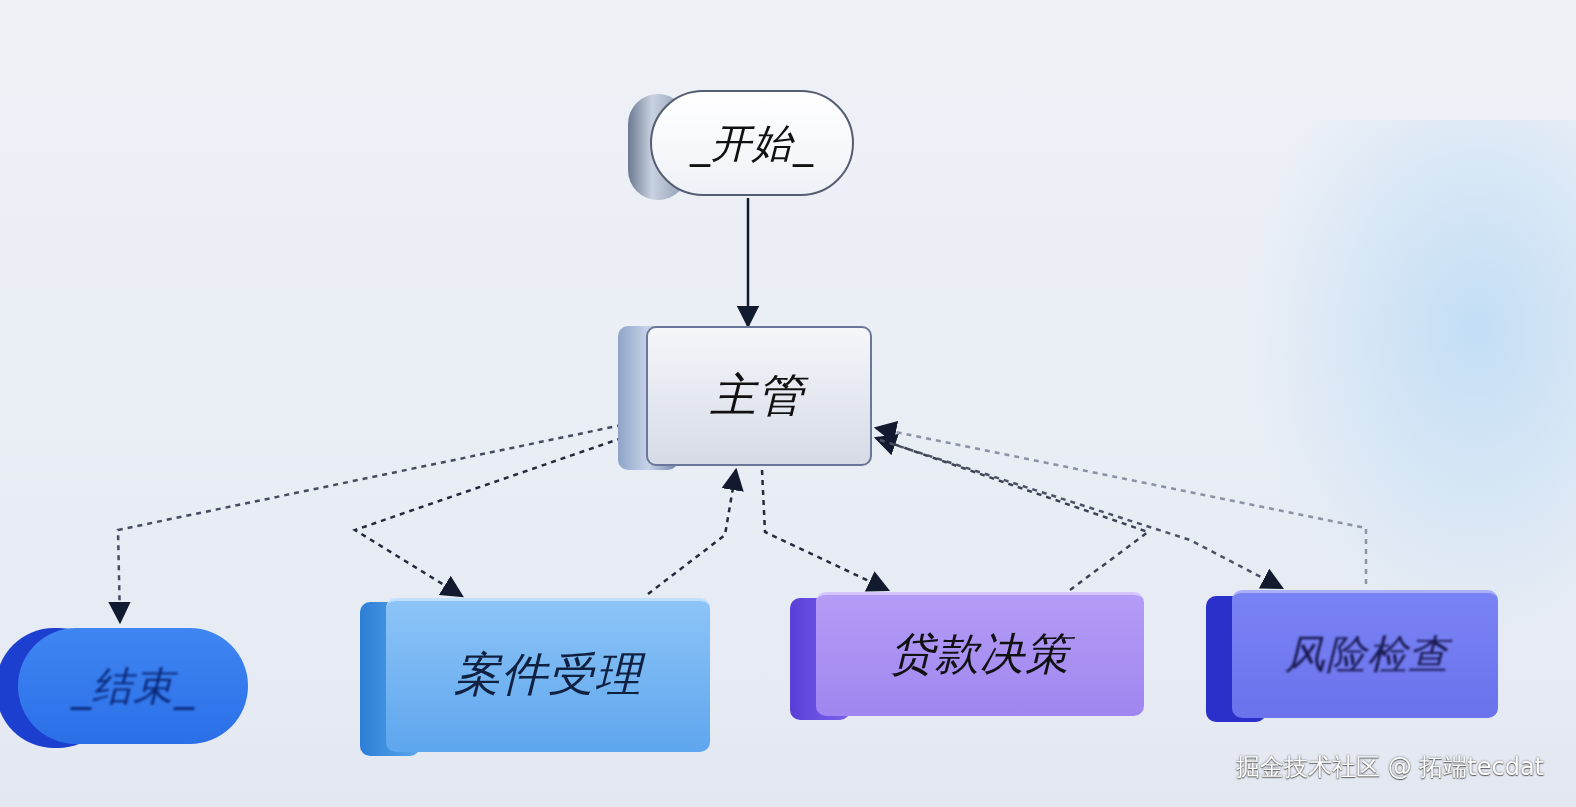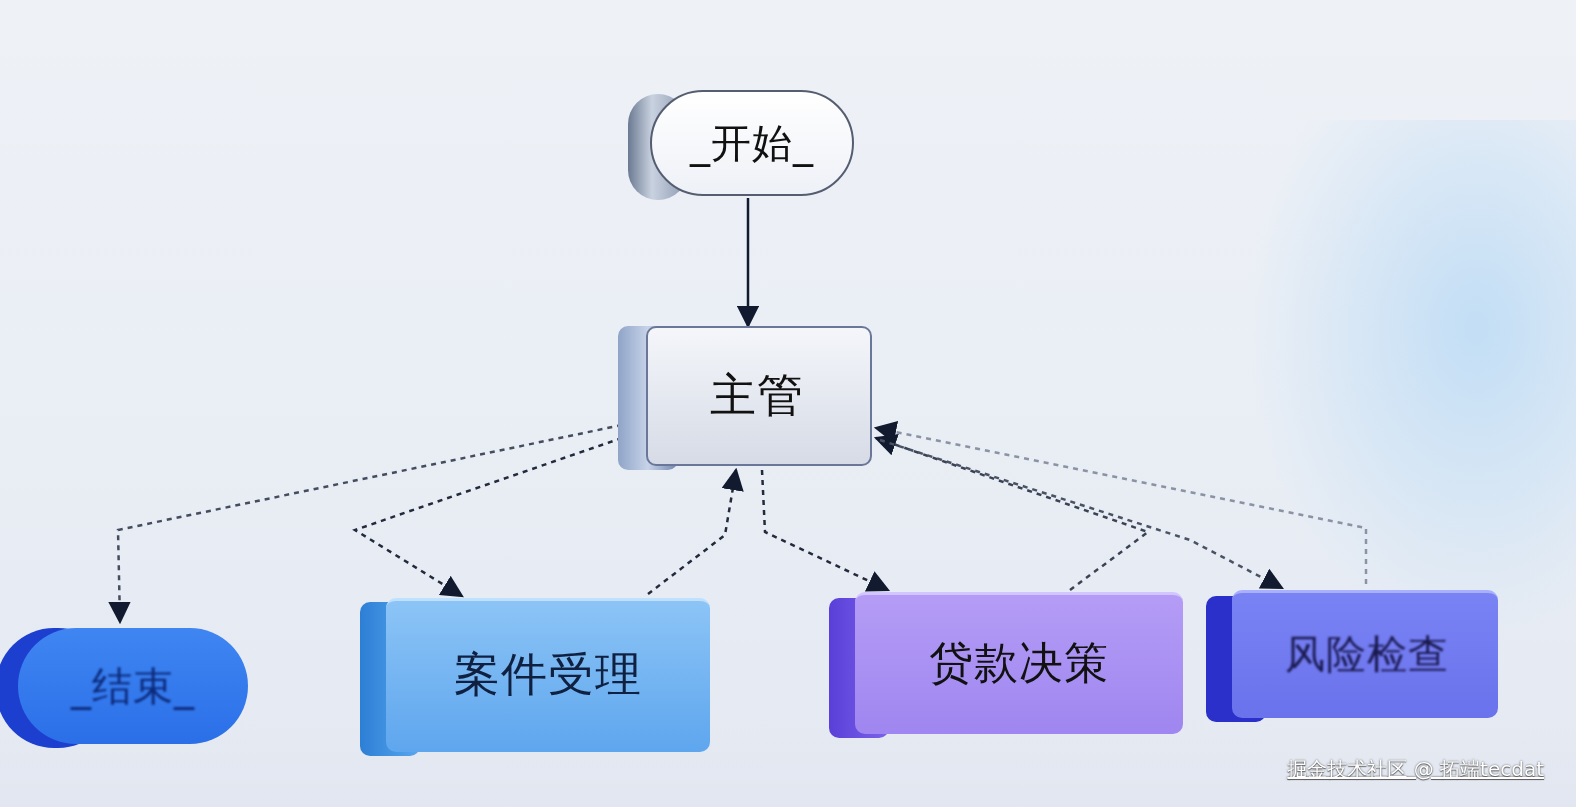--- a/index.html
+++ b/index.html
@@ -5,21 +5,21 @@
   html,body{margin:0;padding:0;}
   body{width:1576px;height:807px;overflow:hidden;position:relative;
     font-family:"DejaVu Sans","Liberation Sans",sans-serif;
     background:linear-gradient(180deg,#eef1f6 0%,#e9eef5 55%,#e4e9f2 100%);}
   .bg-glow{position:absolute;right:0;top:120px;width:330px;height:520px;
     background:radial-gradient(ellipse at 70% 40%,rgba(190,220,245,0.9),rgba(220,232,245,0) 70%);}
   .floor{position:absolute;left:0;right:0;top:720px;height:87px;
     background:linear-gradient(180deg,rgba(230,234,242,0) 0%,rgba(225,230,240,0.9) 100%);}
   svg.edges{position:absolute;left:0;top:0;}
   .node{position:absolute;display:flex;align-items:center;justify-content:center;box-sizing:border-box;}
-  .node .label{font-size:44px;color:#111;letter-spacing:1px;position:relative;z-index:2;}
+  .node .label{font-size:44px;color:#111;letter-spacing:1px;position:relative;z-index:2;font-style:italic;}
   .side{position:absolute;top:6px;bottom:-4px;left:-28px;width:60px;z-index:0;}
   .face{position:absolute;inset:0;z-index:1;}
   
   #start{left:632px;top:90px;width:222px;height:106px;}
   #start .side{border-radius:53px;background:linear-gradient(90deg,#6b7a92,#c9d2e0 40%,#8a98b0);left:-4px;top:4px;}
   #start .face{left:18px;border-radius:53px;background:linear-gradient(180deg,#ffffff,#eef1f7);border:2px solid #555d70;}
   #start .label{margin-left:18px;font-size:40px;}
   
   #supervisor{left:618px;top:326px;width:254px;height:140px;}
   #supervisor .side{border-radius:10px;background:linear-gradient(90deg,#8fa4c8,#c7d3e8 50%,#6f85b0);left:0;width:60px;top:0;}
@@ -29,31 +29,31 @@
   #end{left:2px;top:628px;width:246px;height:116px;}
   #end .side{border-radius:58px;background:#1d3fcf;left:-6px;width:120px;top:0;}
   #end .face{left:16px;border-radius:58px;background:linear-gradient(180deg,#3f86f2,#2b6fe8);}
   #end .label{margin-left:16px;color:#0c2a7a;font-size:40px;filter:blur(1.2px);}
   
   #case{left:360px;top:598px;width:350px;height:154px;text-align:center;}
   #case .side{border-radius:10px;background:linear-gradient(90deg,#2d7fd6,#5aa7ee);left:0;width:60px;top:4px;}
   #case .face{left:26px;border-radius:10px;background:linear-gradient(180deg,#8cc4f6,#5ea6ee);border-top:3px solid #bfe0ff;}
   #case .label{margin-left:26px;color:#102040;font-size:46px;}
   
-  #loan{left:790px;top:592px;width:354px;height:142px;margin-left:39px;}
+  #loan{left:790px;top:592px;width:354px;height:124px;}
   #loan .side{border-radius:10px;background:linear-gradient(90deg,#5a3fd8,#7b63ea);left:0;width:60px;top:6px;}
   #loan .face{left:26px;border-radius:10px;background:linear-gradient(180deg,#b49cf6,#9f86f0);border-top:3px solid #d3c5ff;}
   #loan .label{margin-left:26px;color:#111;font-size:44px;}
   
   #risk{left:1206px;top:590px;width:292px;height:128px;}
   #risk .side{border-radius:10px;background:#2a30c9;left:0;width:60px;top:6px;}
   #risk .face{left:26px;border-radius:10px;background:linear-gradient(180deg,#7a83f4,#6a72ec);border-top:3px solid #a9b0ff;}
   #risk .label{margin-left:30px;color:#1a1a50;font-size:40px;filter:blur(0.8px);}
-  .watermark{position:absolute;right:32px;bottom:24px;font-size:20px;color:#ffffff;
-    text-shadow:0 0 2px #555,0 1px 1px #666;z-index:5;text-decoration:underline;}
+  .watermark{position:absolute;right:32px;bottom:24px;font-size:24px;color:#ffffff;
+    text-shadow:0 0 2px #555,0 1px 1px #666;z-index:5;}
 </style>
 </head>
 <body>
 
 <div class="bg-glow"></div>
 <div class="floor"></div>
 
 <svg class="edges" width="1576" height="807">
   <defs>
     <marker id="arr" viewBox="0 0 10 10" refX="9" refY="5" markerWidth="9" markerHeight="9" orient="auto-start-reverse">

